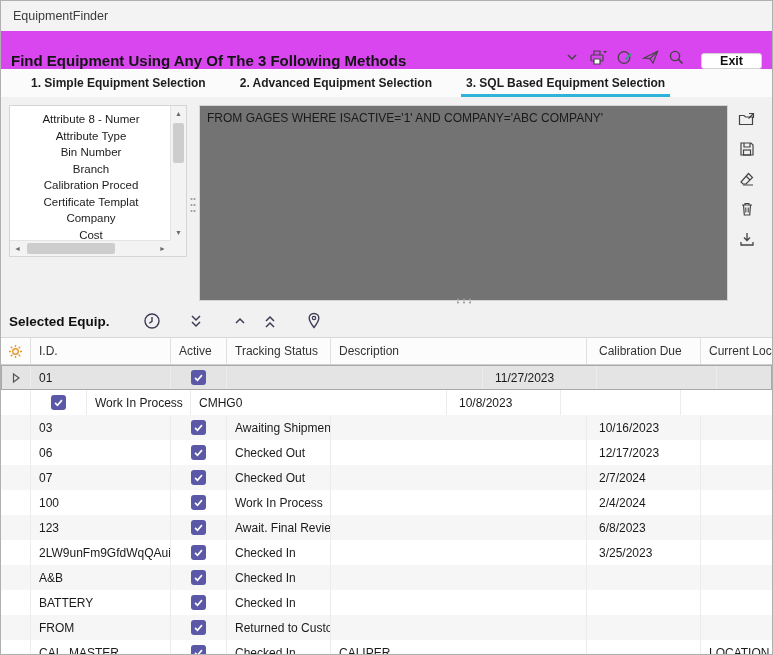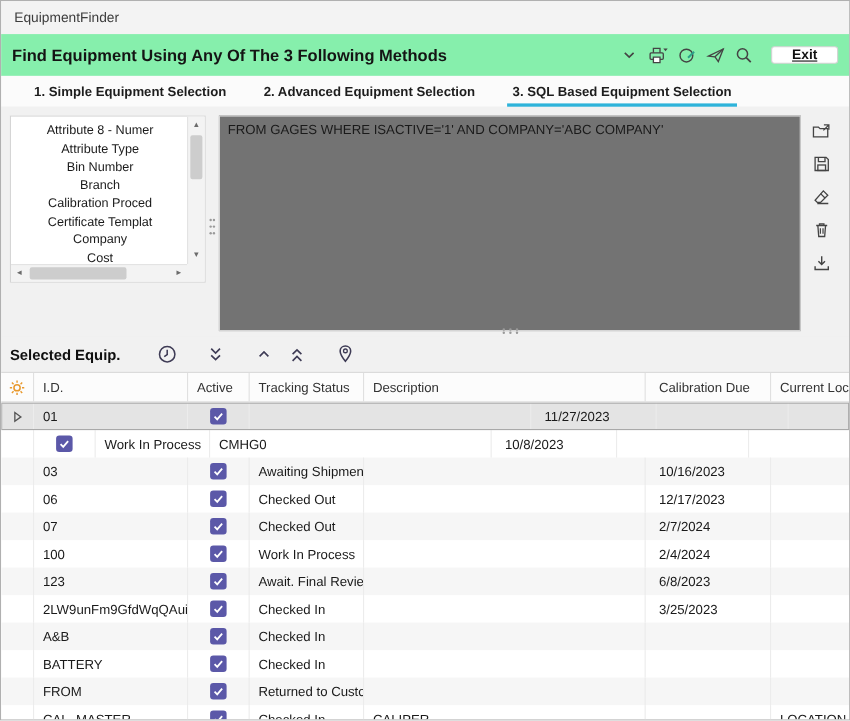--- a/index.html
+++ b/index.html
@@ -5,29 +5,29 @@
   * { box-sizing: border-box; margin: 0; padding: 0; }
   body { background:#e8e8e8; font-family:"Liberation Sans", sans-serif; }
   .window { width:773px; height:655px; background:#f1f1f1; border:1px solid #b0b0b0;
             display:flex; flex-direction:column; overflow:hidden; position:relative; }
 
   
   .titlebar { flex:0 0 30px; display:flex; align-items:center; padding:0 12px;
               background:#f3f3f3; color:#3c3c3c; font-size:12.5px; }
 
   
-  .header { flex:0 0 38px; background:#86efac; display:flex; align-items:center; padding:0 10px; }
+  .header { flex:0 0 38px; background:#d946ef; display:flex; align-items:flex-end; padding:0 10px; }
   .header h1 { font-size:15px; font-weight:bold; color:#141414; white-space:nowrap; }
   .header-spacer { flex:1; }
   .icon-btn { width:26px; height:24px; display:flex; align-items:center; justify-content:center;
               background:none; border:none; padding:0; cursor:pointer; }
   .icon-btn svg { display:block; }
   .exit-btn { margin-left:12px; background:#fff; border:1px solid #d2d2d2; border-radius:3px;
               font-family:"Liberation Sans",sans-serif; font-weight:bold; font-size:12.5px;
-              color:#111; padding:0 18px; cursor:pointer;text-decoration:underline; }
+              color:#111; padding:0 18px; cursor:pointer; }
   .exit-btn span::first-letter { text-decoration:underline; }
 
   
   .tabs { flex:0 0 28px; background:#fbfbfb; display:flex; gap:34px; padding-left:30px;
           align-items:stretch; }
   .tab { font-size:12px; font-weight:bold; color:#1d1d1d; display:flex; align-items:center;
          position:relative; cursor:pointer; white-space:nowrap; }
   .tab.active::after { content:""; position:absolute; left:-5px; right:-5px; bottom:0;
                        height:3px; background:#2eb3da; }
 

